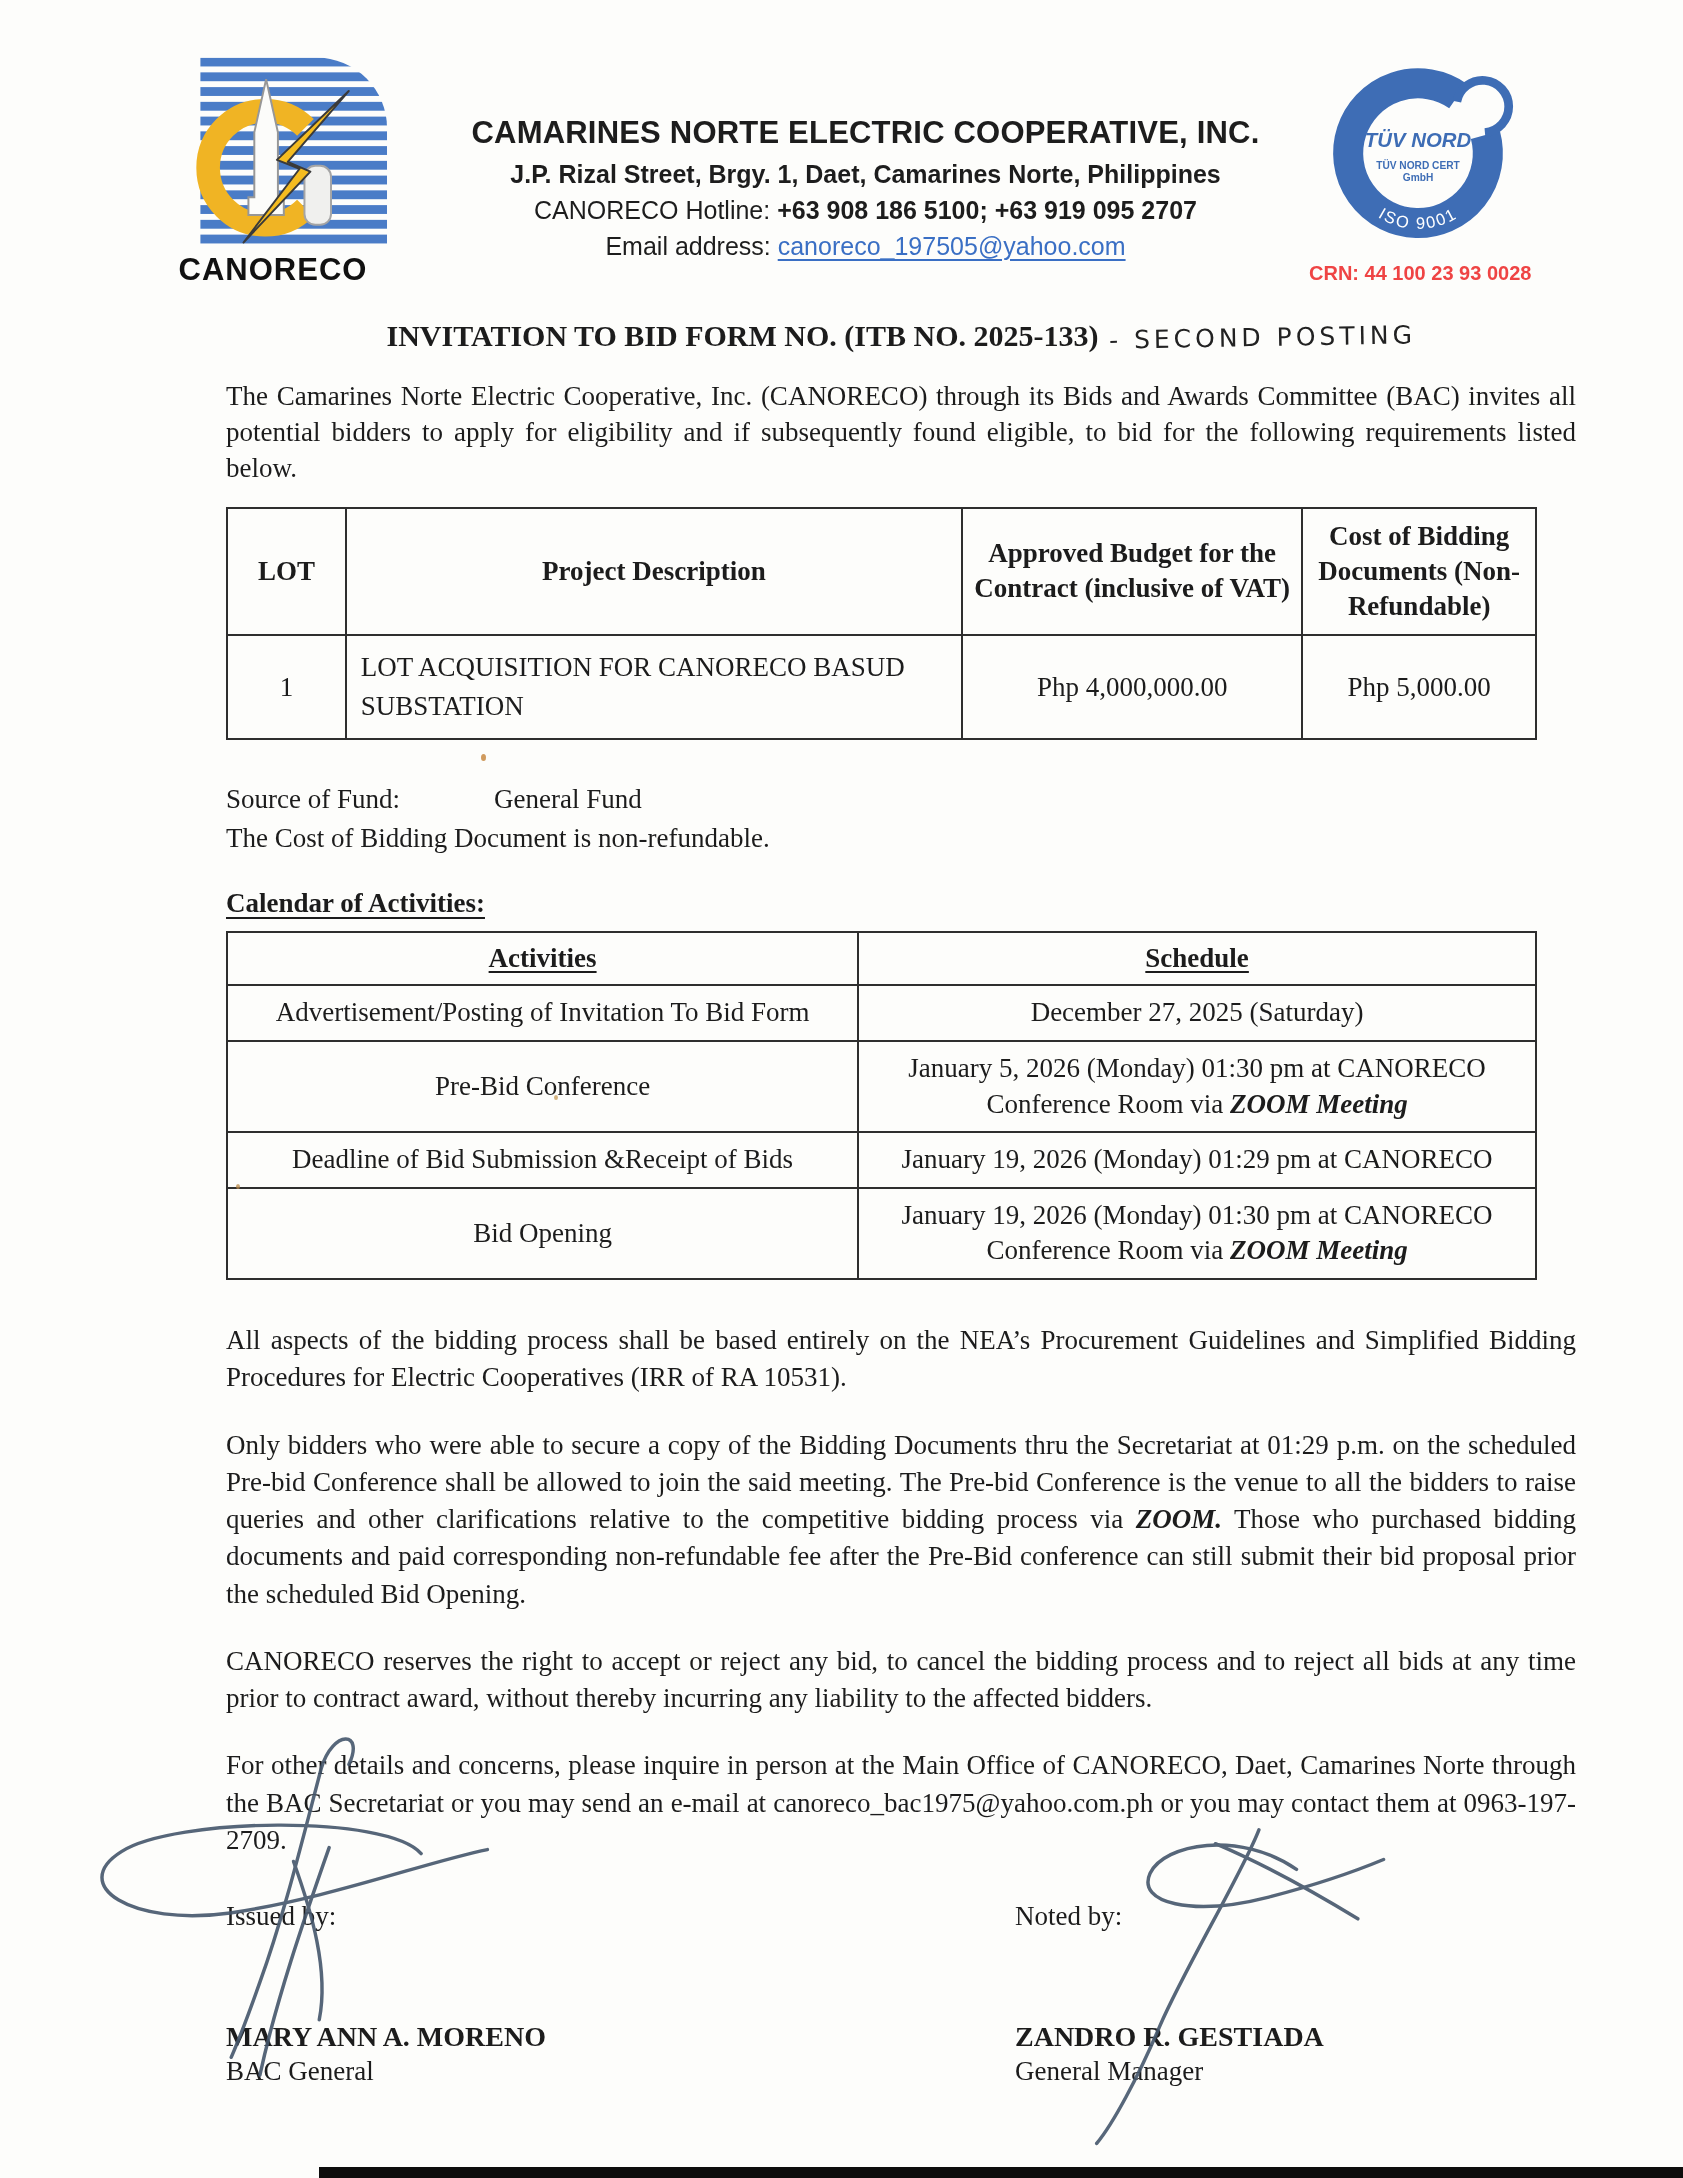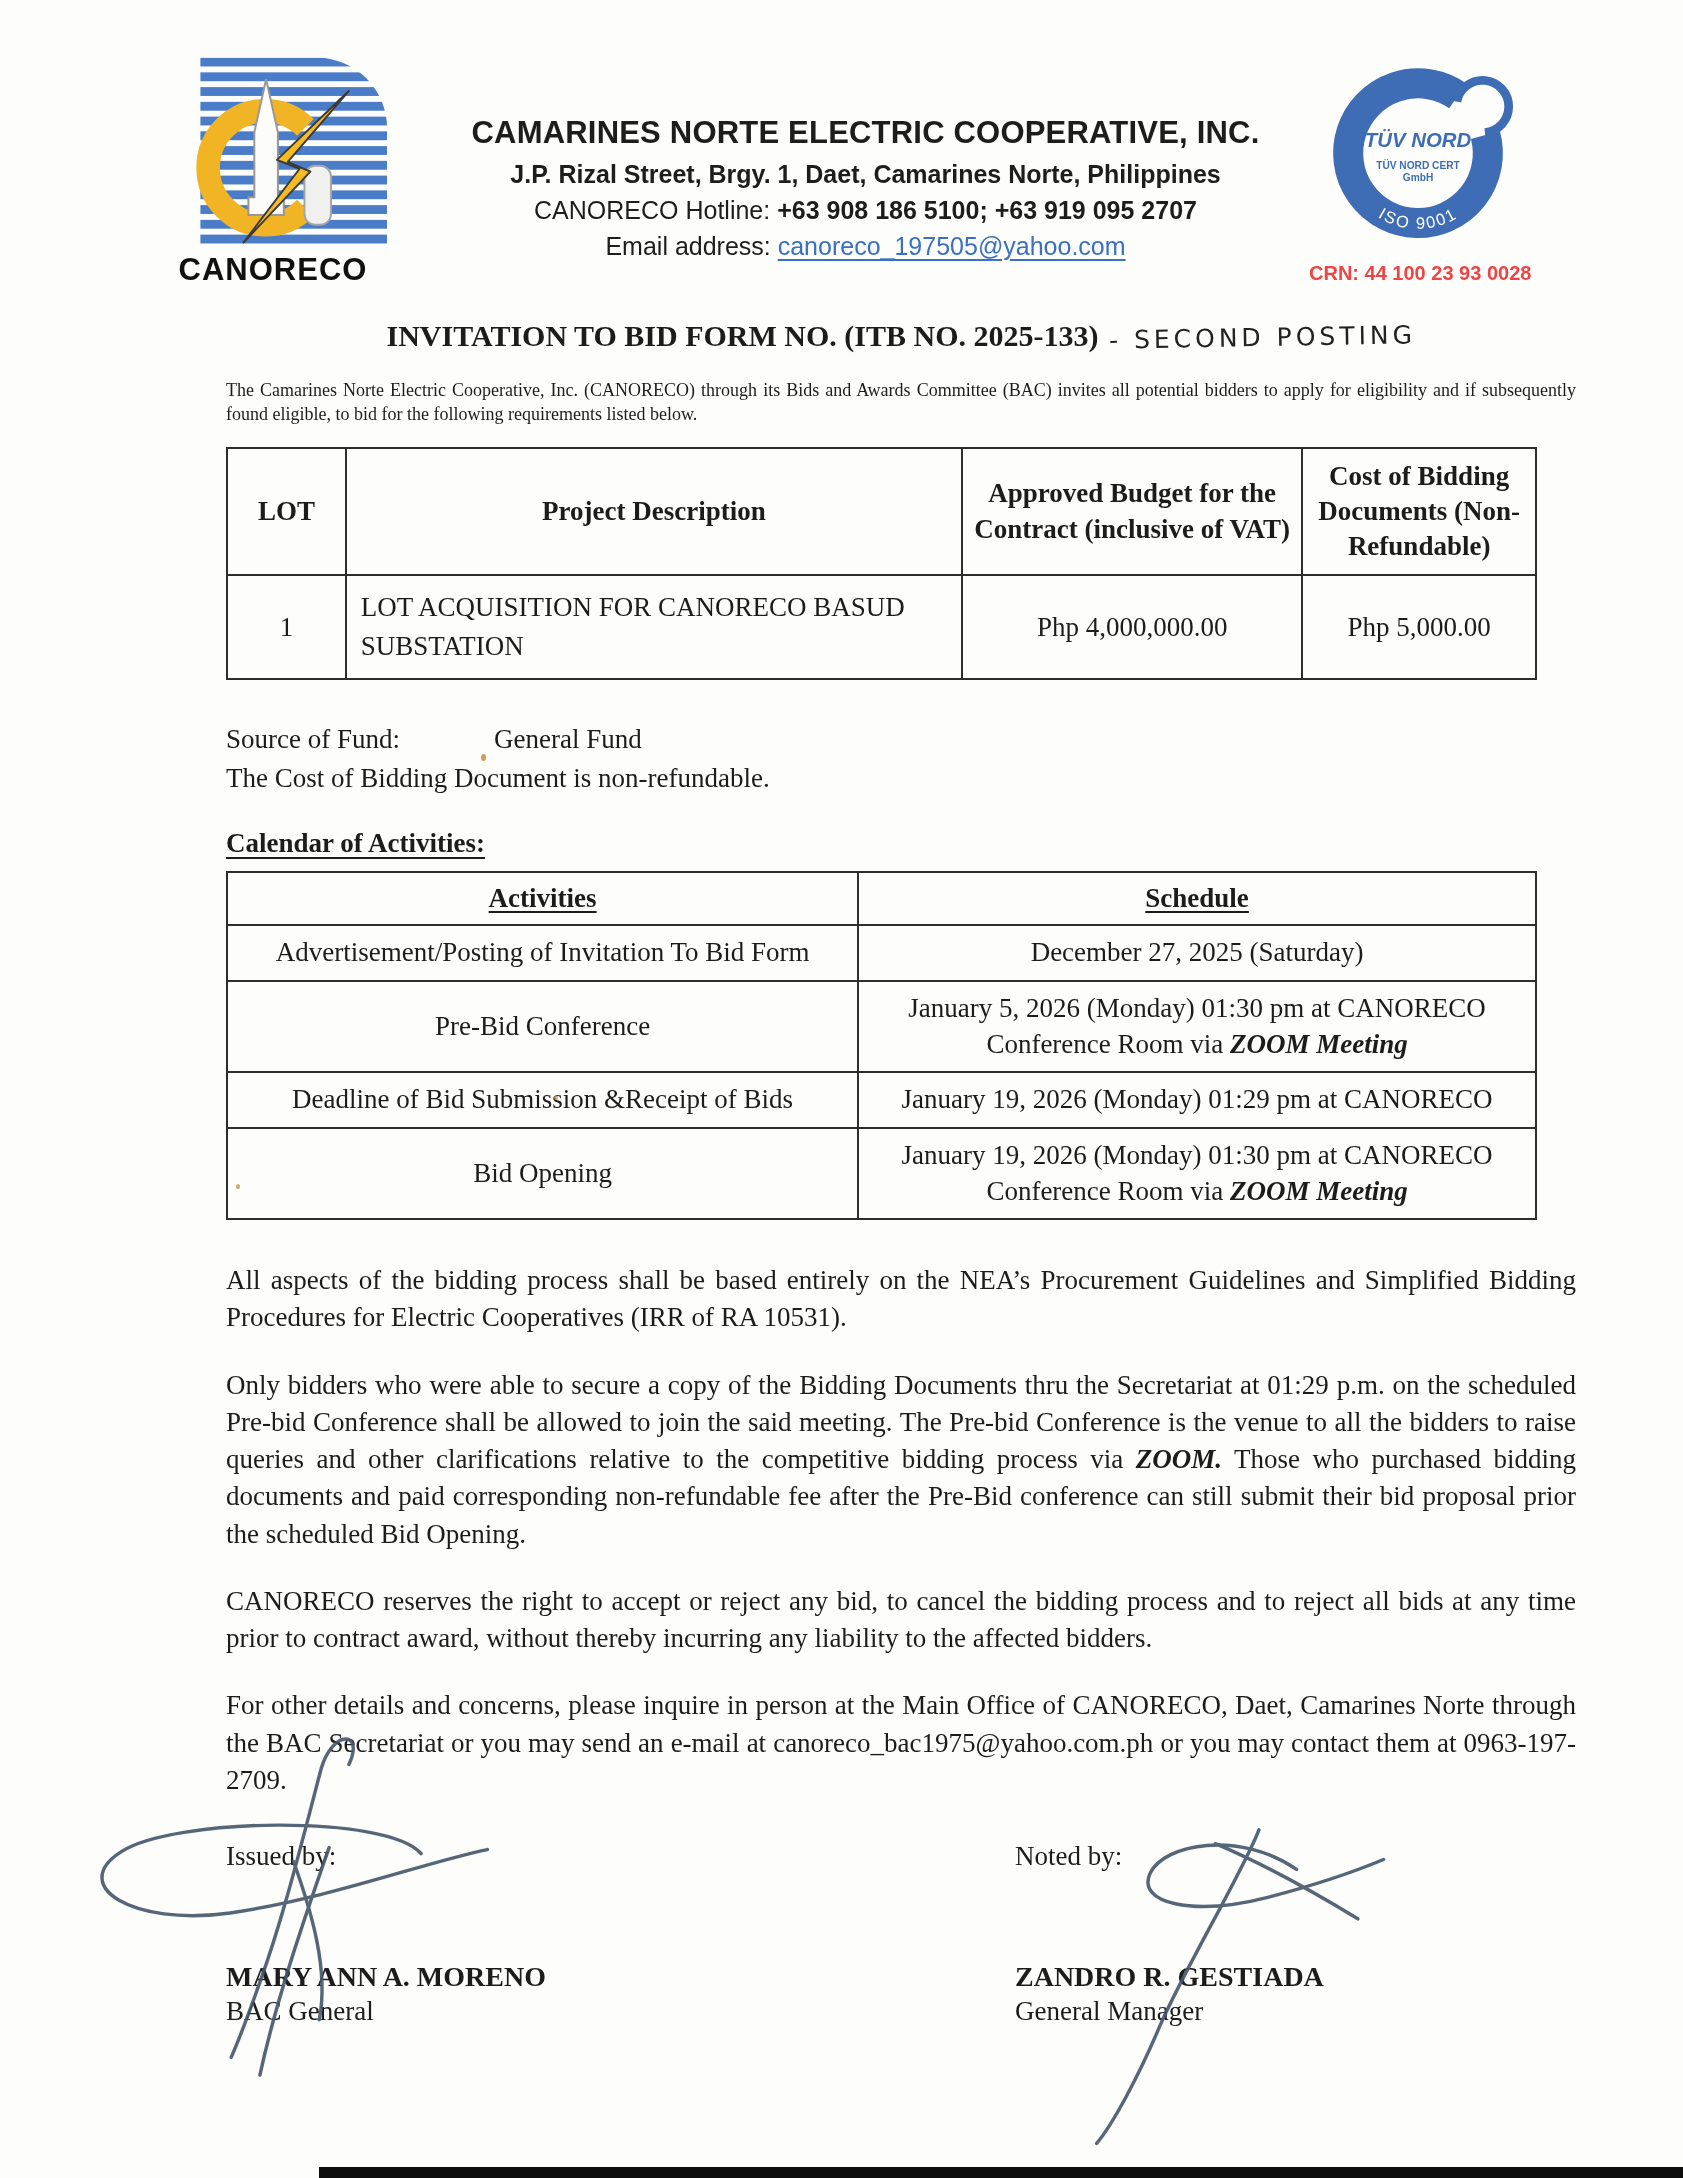--- a/index.html
+++ b/index.html
@@ -22,21 +22,21 @@
   .email-link  { color:#3a6fc4; text-decoration:underline; text-underline-offset:4px; }
   .badge-block { position:absolute; left:1309px; top:54px; width:218px; text-align:center; }
   .crn { font-family:"Liberation Sans",sans-serif; font-weight:bold; font-size:20px;
          margin-top:6px; white-space:nowrap; color:#ef4444; }
   
   .content { position:absolute; left:186px; top:319px; width:1350px;margin-left:40px; }
   .doc-title { text-align:center; font-size:30px; font-weight:bold; white-space:nowrap; }
   .handwritten { font-family:"DejaVu Sans",sans-serif; font-size:25px; font-weight:normal;
                  letter-spacing:4px; display:inline-block; transform:rotate(-1deg);
                  margin-left:10px; color:#222; }
-  .intro { margin-top:26px; font-size:18px; line-height:1.33; text-align:justify; }
+  .intro { margin-top:26px; font-size:27px; line-height:1.33; text-align:justify; }
   table.doc-table { border-collapse:collapse; width:1311px; font-size:27px; }
   table.doc-table th, table.doc-table td { border:2px solid #2e2e2e; vertical-align:middle; }
   table.lot { margin-top:20px; }
   table.lot th { font-weight:bold; text-align:center; line-height:1.3; padding:10px 10px; }
   table.lot td { padding:12px 14px; }
   .cell-center { text-align:center; }
   .desc-cell { text-align:left; line-height:1.45; padding:12px 16px; }
   .fund-line { margin-top:44px; font-size:27px; }
   .fund-value { display:inline-block; margin-left:94px; }
   .fund-note { margin-top:8px; font-size:27px; }

